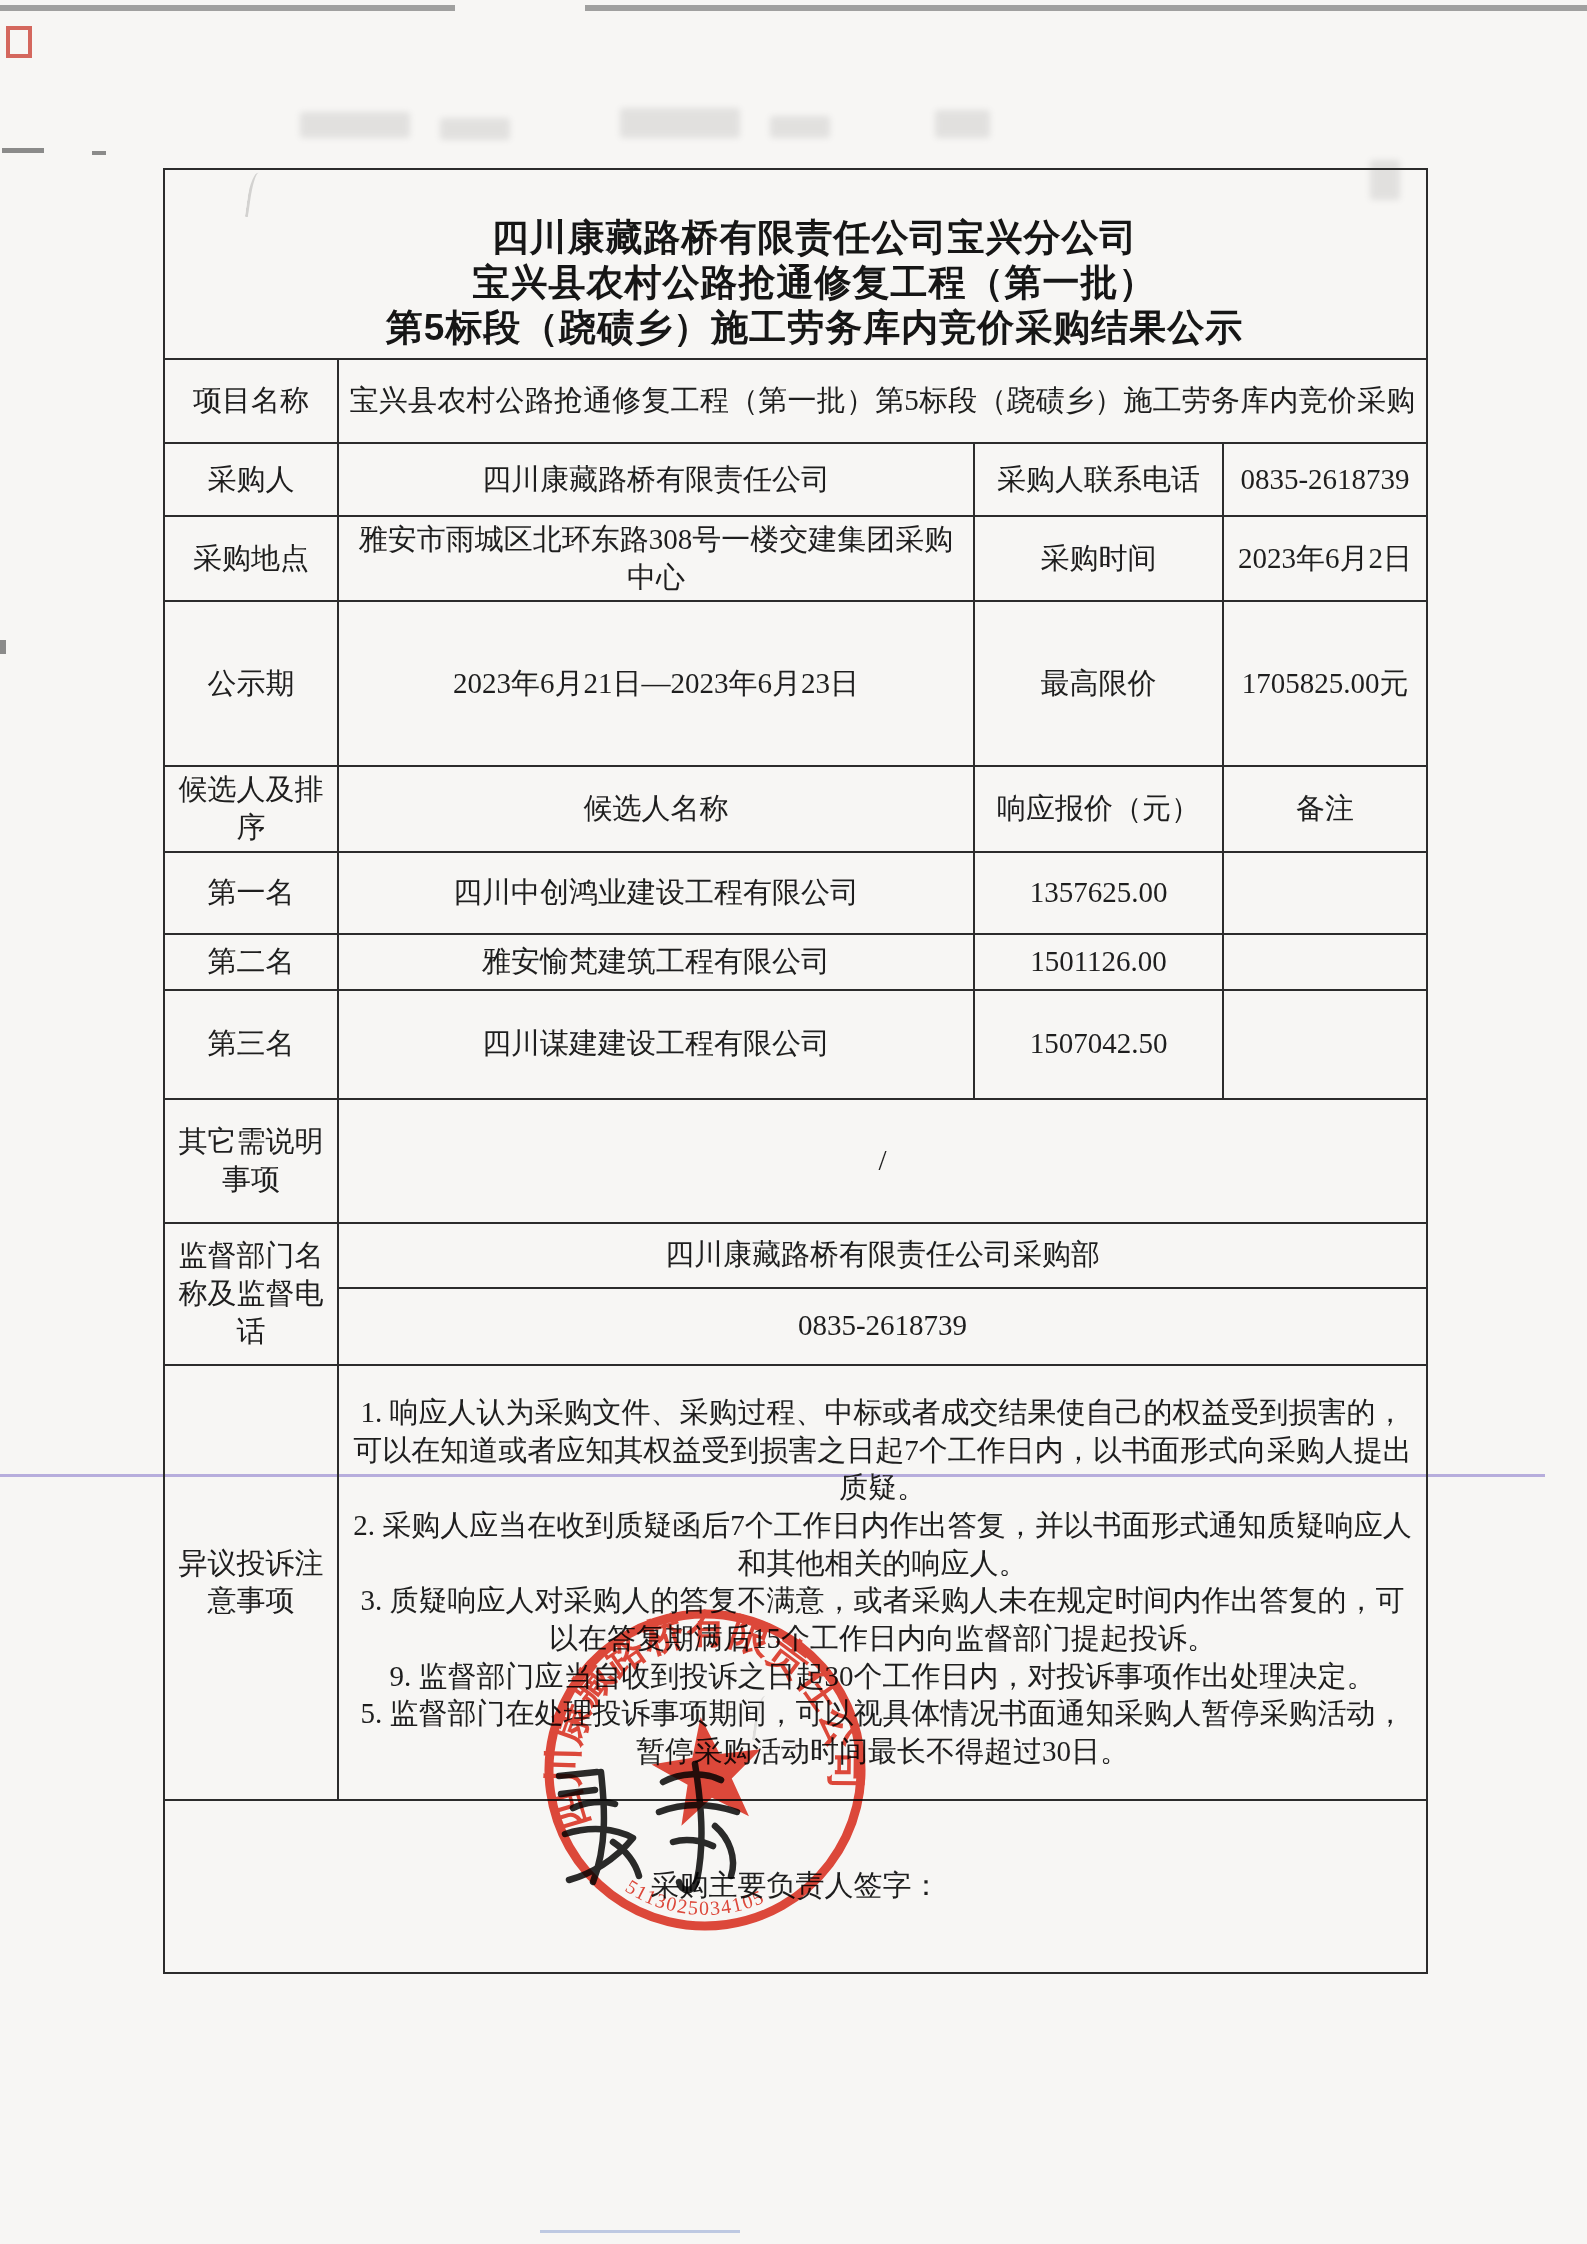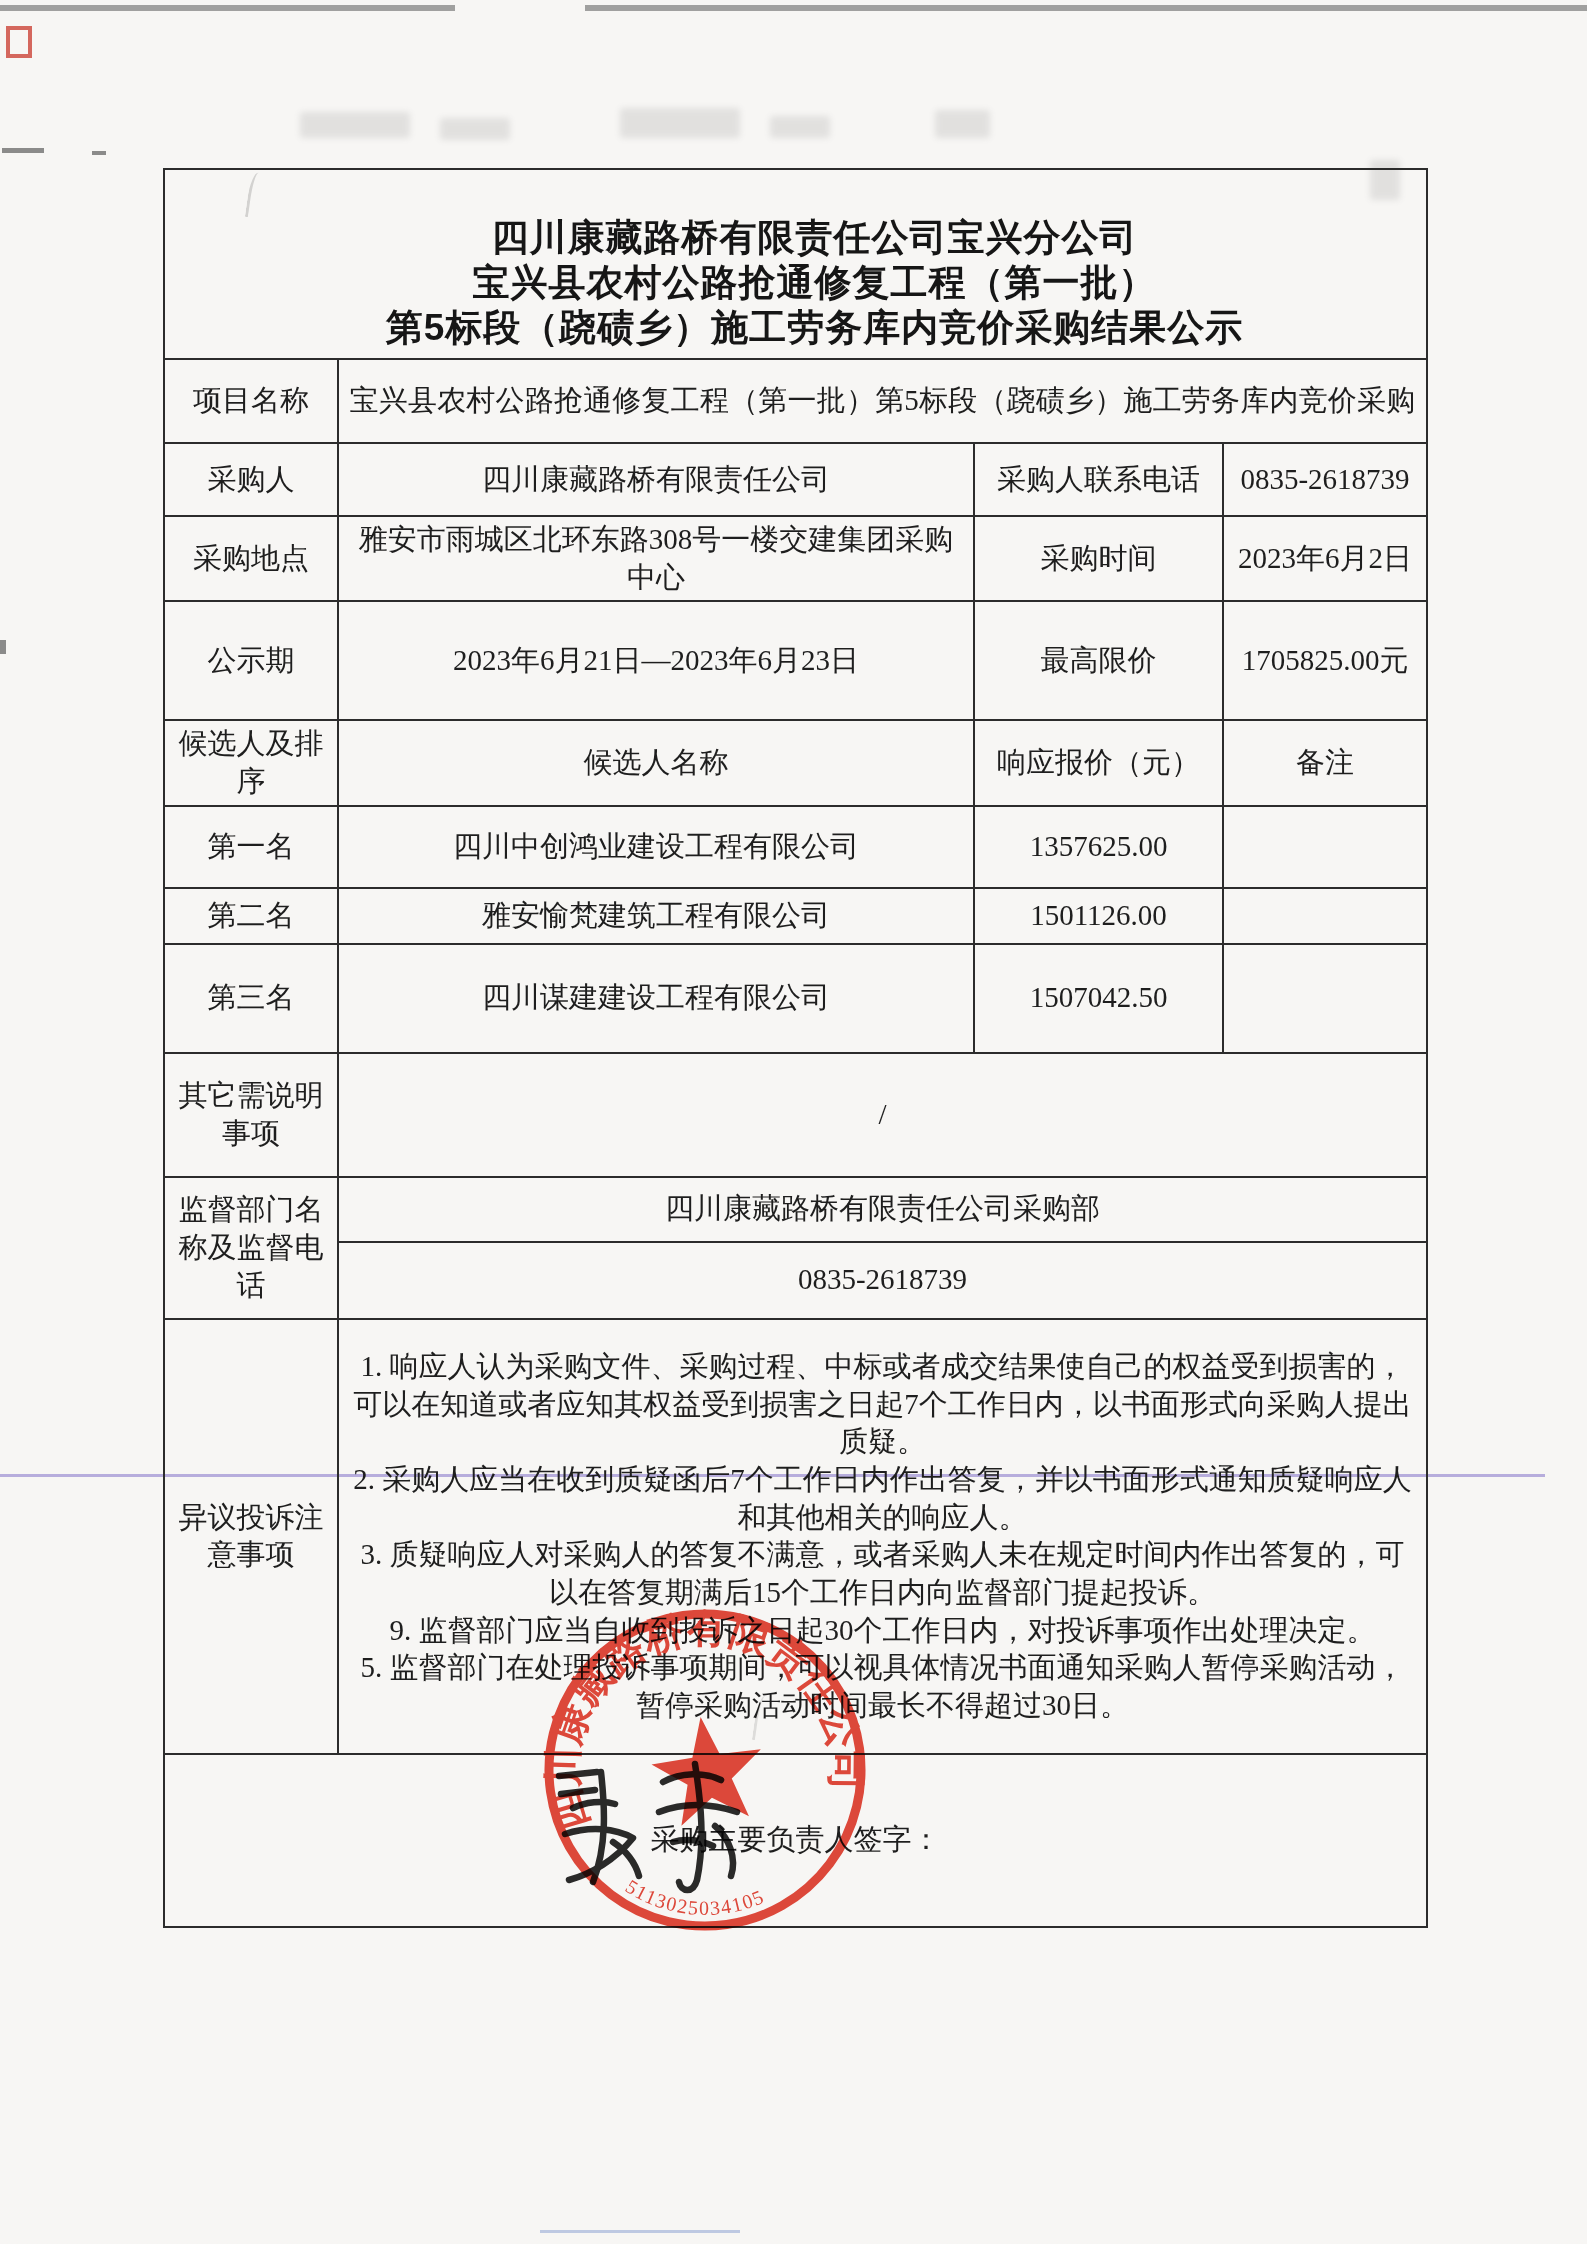--- a/index.html
+++ b/index.html
@@ -45,21 +45,21 @@
     padding:44px 14px 8px 14px;
     font-size:25.5px; line-height:1.52;
   }
   .obj-item{margin:0;}
   td.sig-cell{text-align:left; padding-left:22px; font-size:30px;}
   
   tr.r-title{height:190px;}
   tr.r-proj{height:84px;}
   tr.r-buyer{height:73px;}
   tr.r-loc{height:73px;}
-  tr.r-period{height:119px;}
+  tr.r-period{height:165px;}
   tr.r-chead{height:81px;}
   tr.r-c1{height:82px;}
   tr.r-c2{height:56px;}
   tr.r-c3{height:109px;}
   tr.r-other{height:124px;}
   tr.r-sup1{height:65px;}
   tr.r-sup2{height:77px;}
   tr.r-obj{height:435px;}
   tr.r-sign{height:173px;padding-left:36px;}
   

